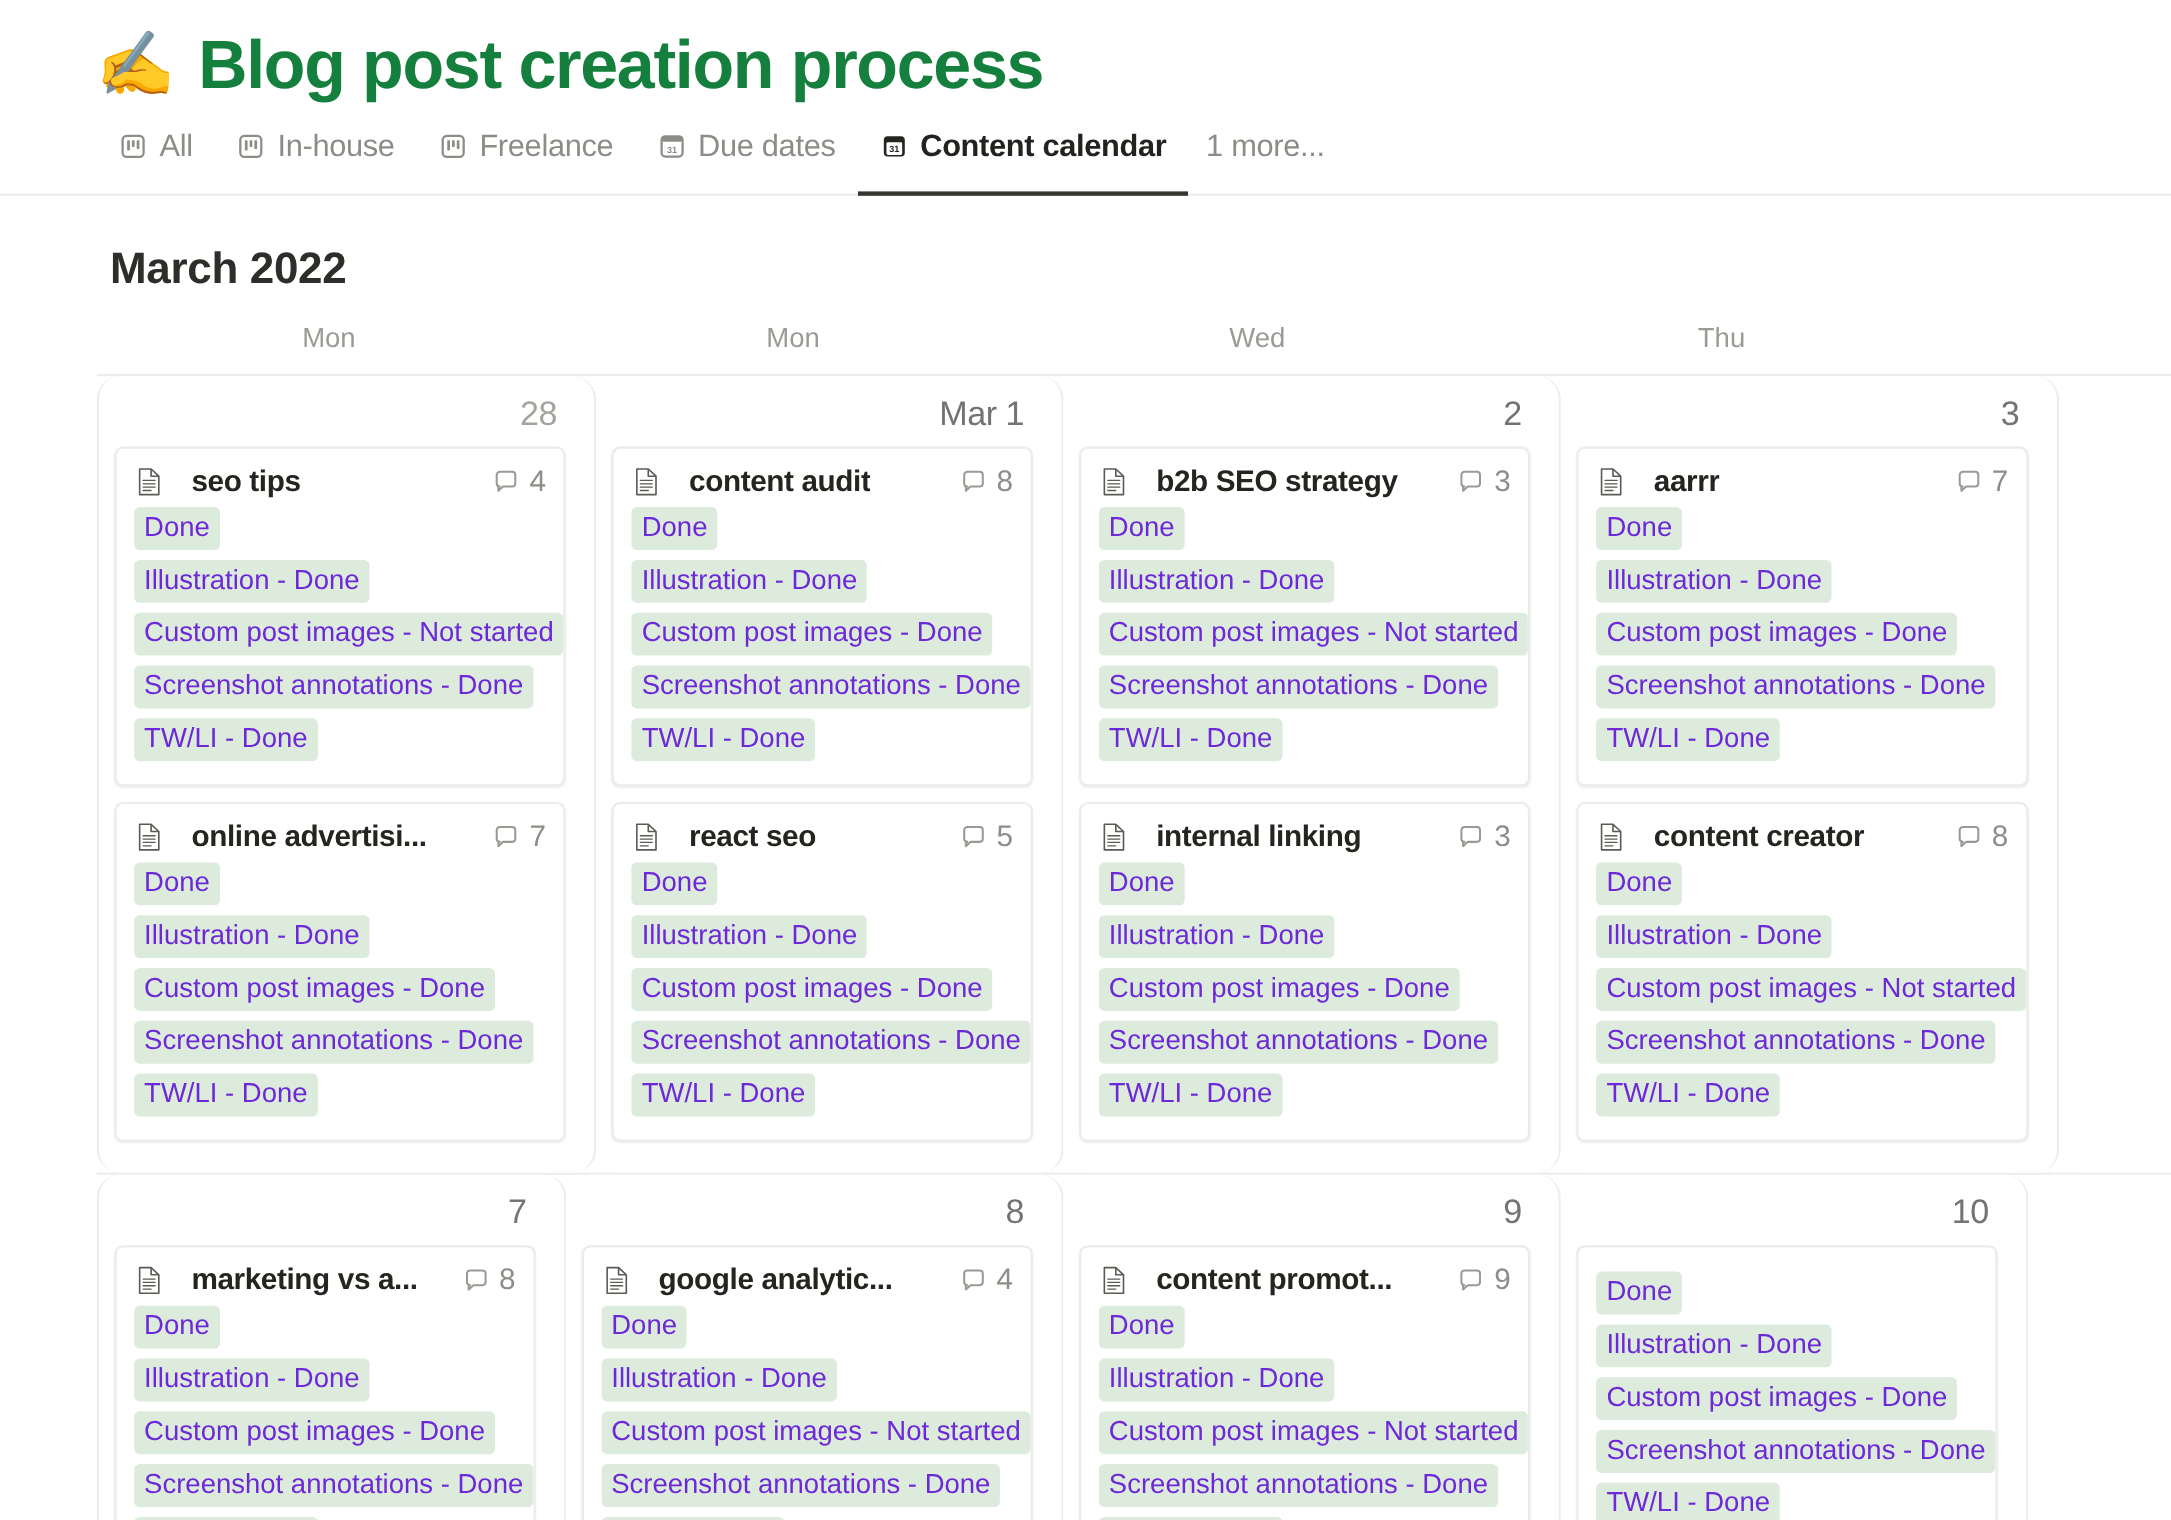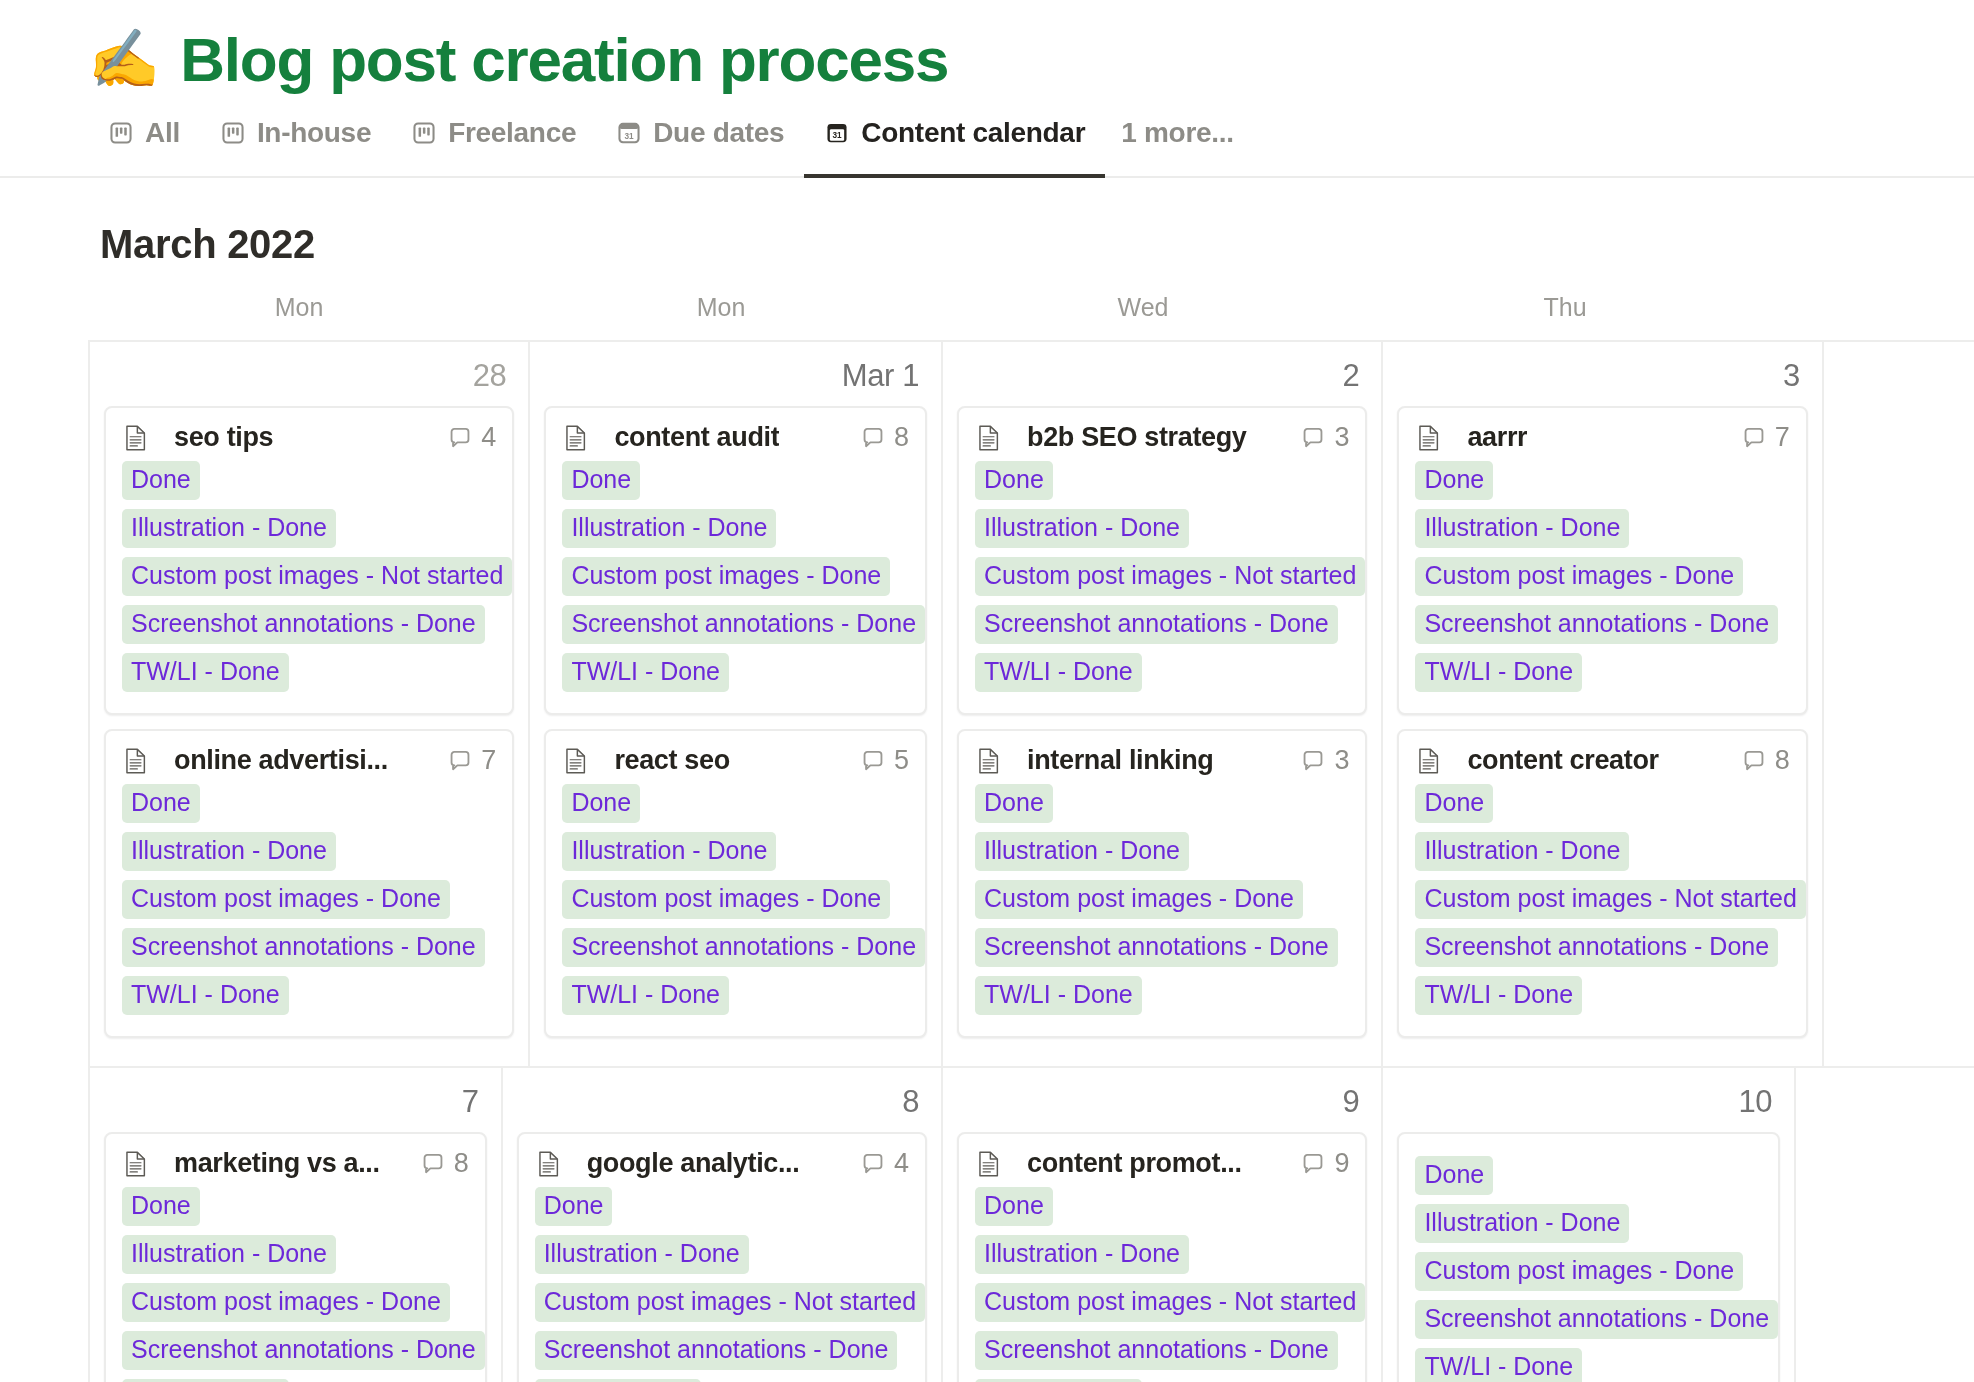--- a/index.html
+++ b/index.html
@@ -51,21 +51,21 @@
     gap: 11px;
     height: 100%;
     padding: 0 20px;
     cursor: pointer;
     position: relative;
     white-space: nowrap;
   }
   .tab-label {
     font-size: 28px;
     color: #8d8c87;
-    font-weight: 700;
+    font-weight: 400;
     letter-spacing: -0.3px;
     padding-bottom: 14px;
   }
   .tab.active .tab-label { color: #24221f; font-weight: 700; }
   .tab.active::after {
     content: "";
     position: absolute;
     left: 0; right: 0; bottom: -2px;
     height: 4px;
     background: #37352f;
@@ -101,22 +101,23 @@
   .week {
     display: grid;
     grid-template-columns: repeat(5, 1fr);
     width: 2110px;
     margin-left: 88px;
     border-top: 2px solid #ededec;
   }
   .daycell {
     border-right: 2px solid #ededec;
     min-height: 330px;
-    padding: 0 0 14px 0;
+    padding: 0 12px 14px 0;
     background: #fff;
+    border-radius: 21px;
   }
   .daycell:first-child { border-left: 2px solid #ededec; }
   .daynum {
     text-align: right;
     font-size: 31px;
     color: #737373;
     padding: 16px 22px 12px 0;
     letter-spacing: -0.4px;
   }
   .daynum.muted { color: #a4a39e; }

